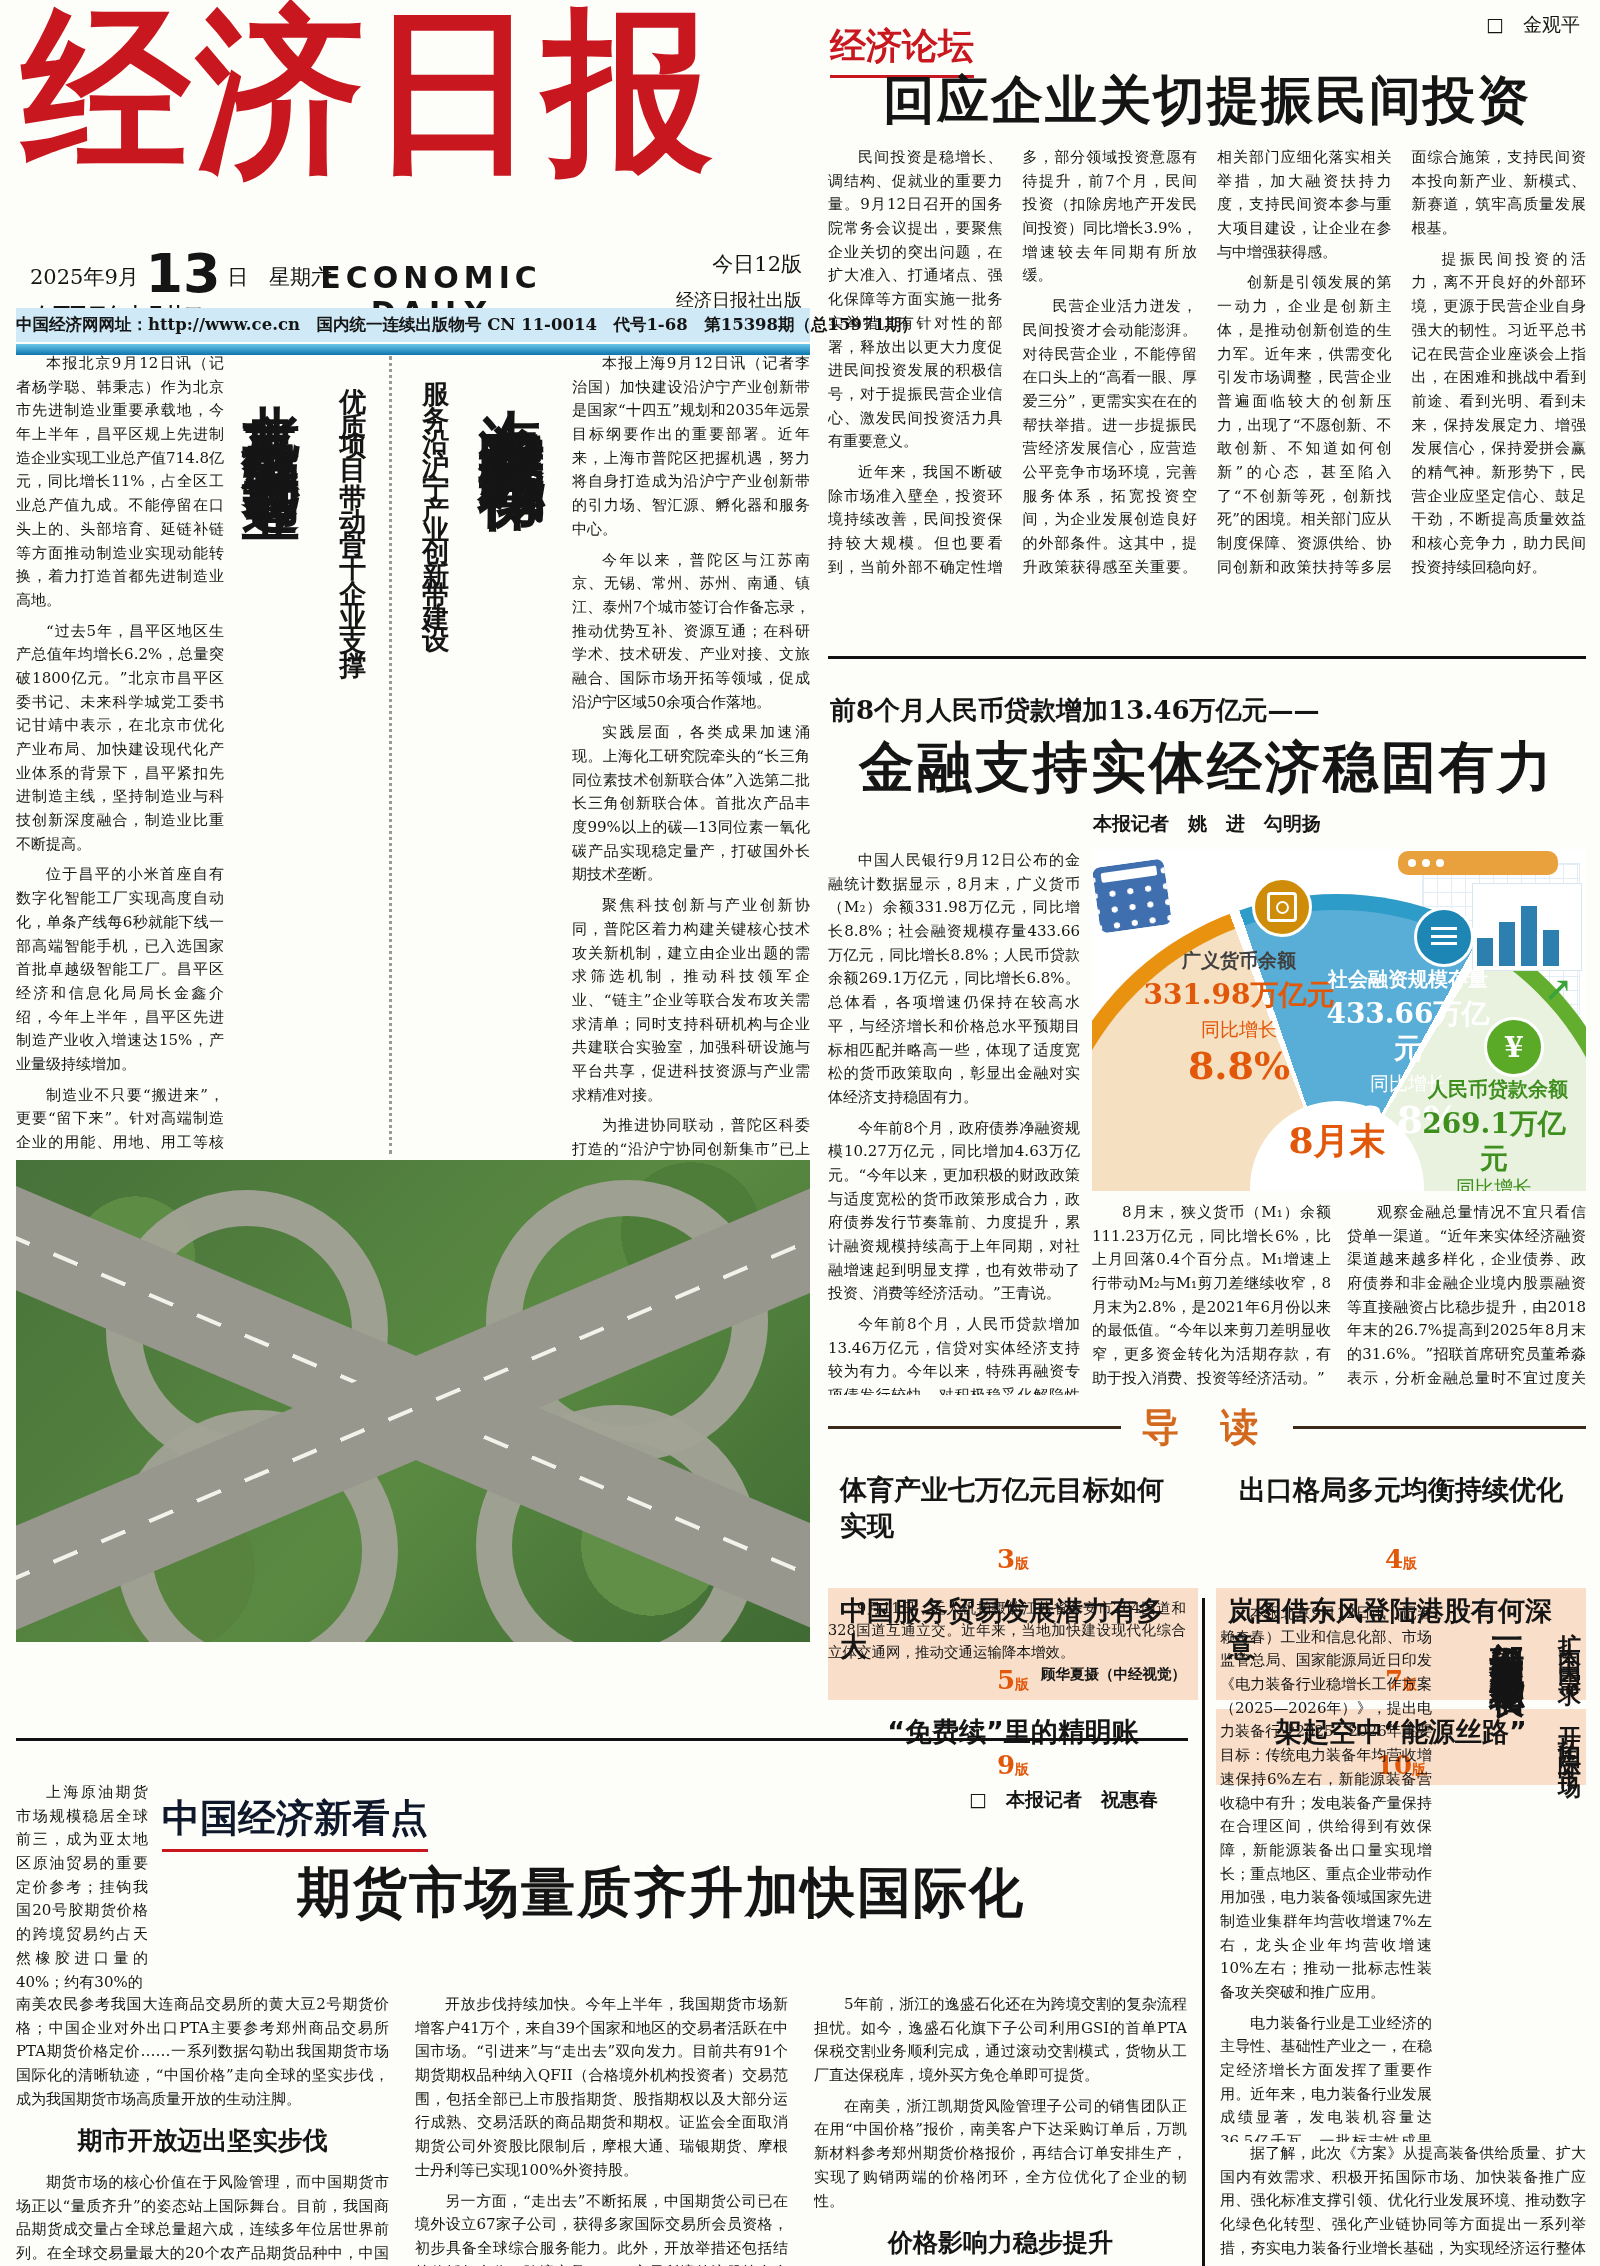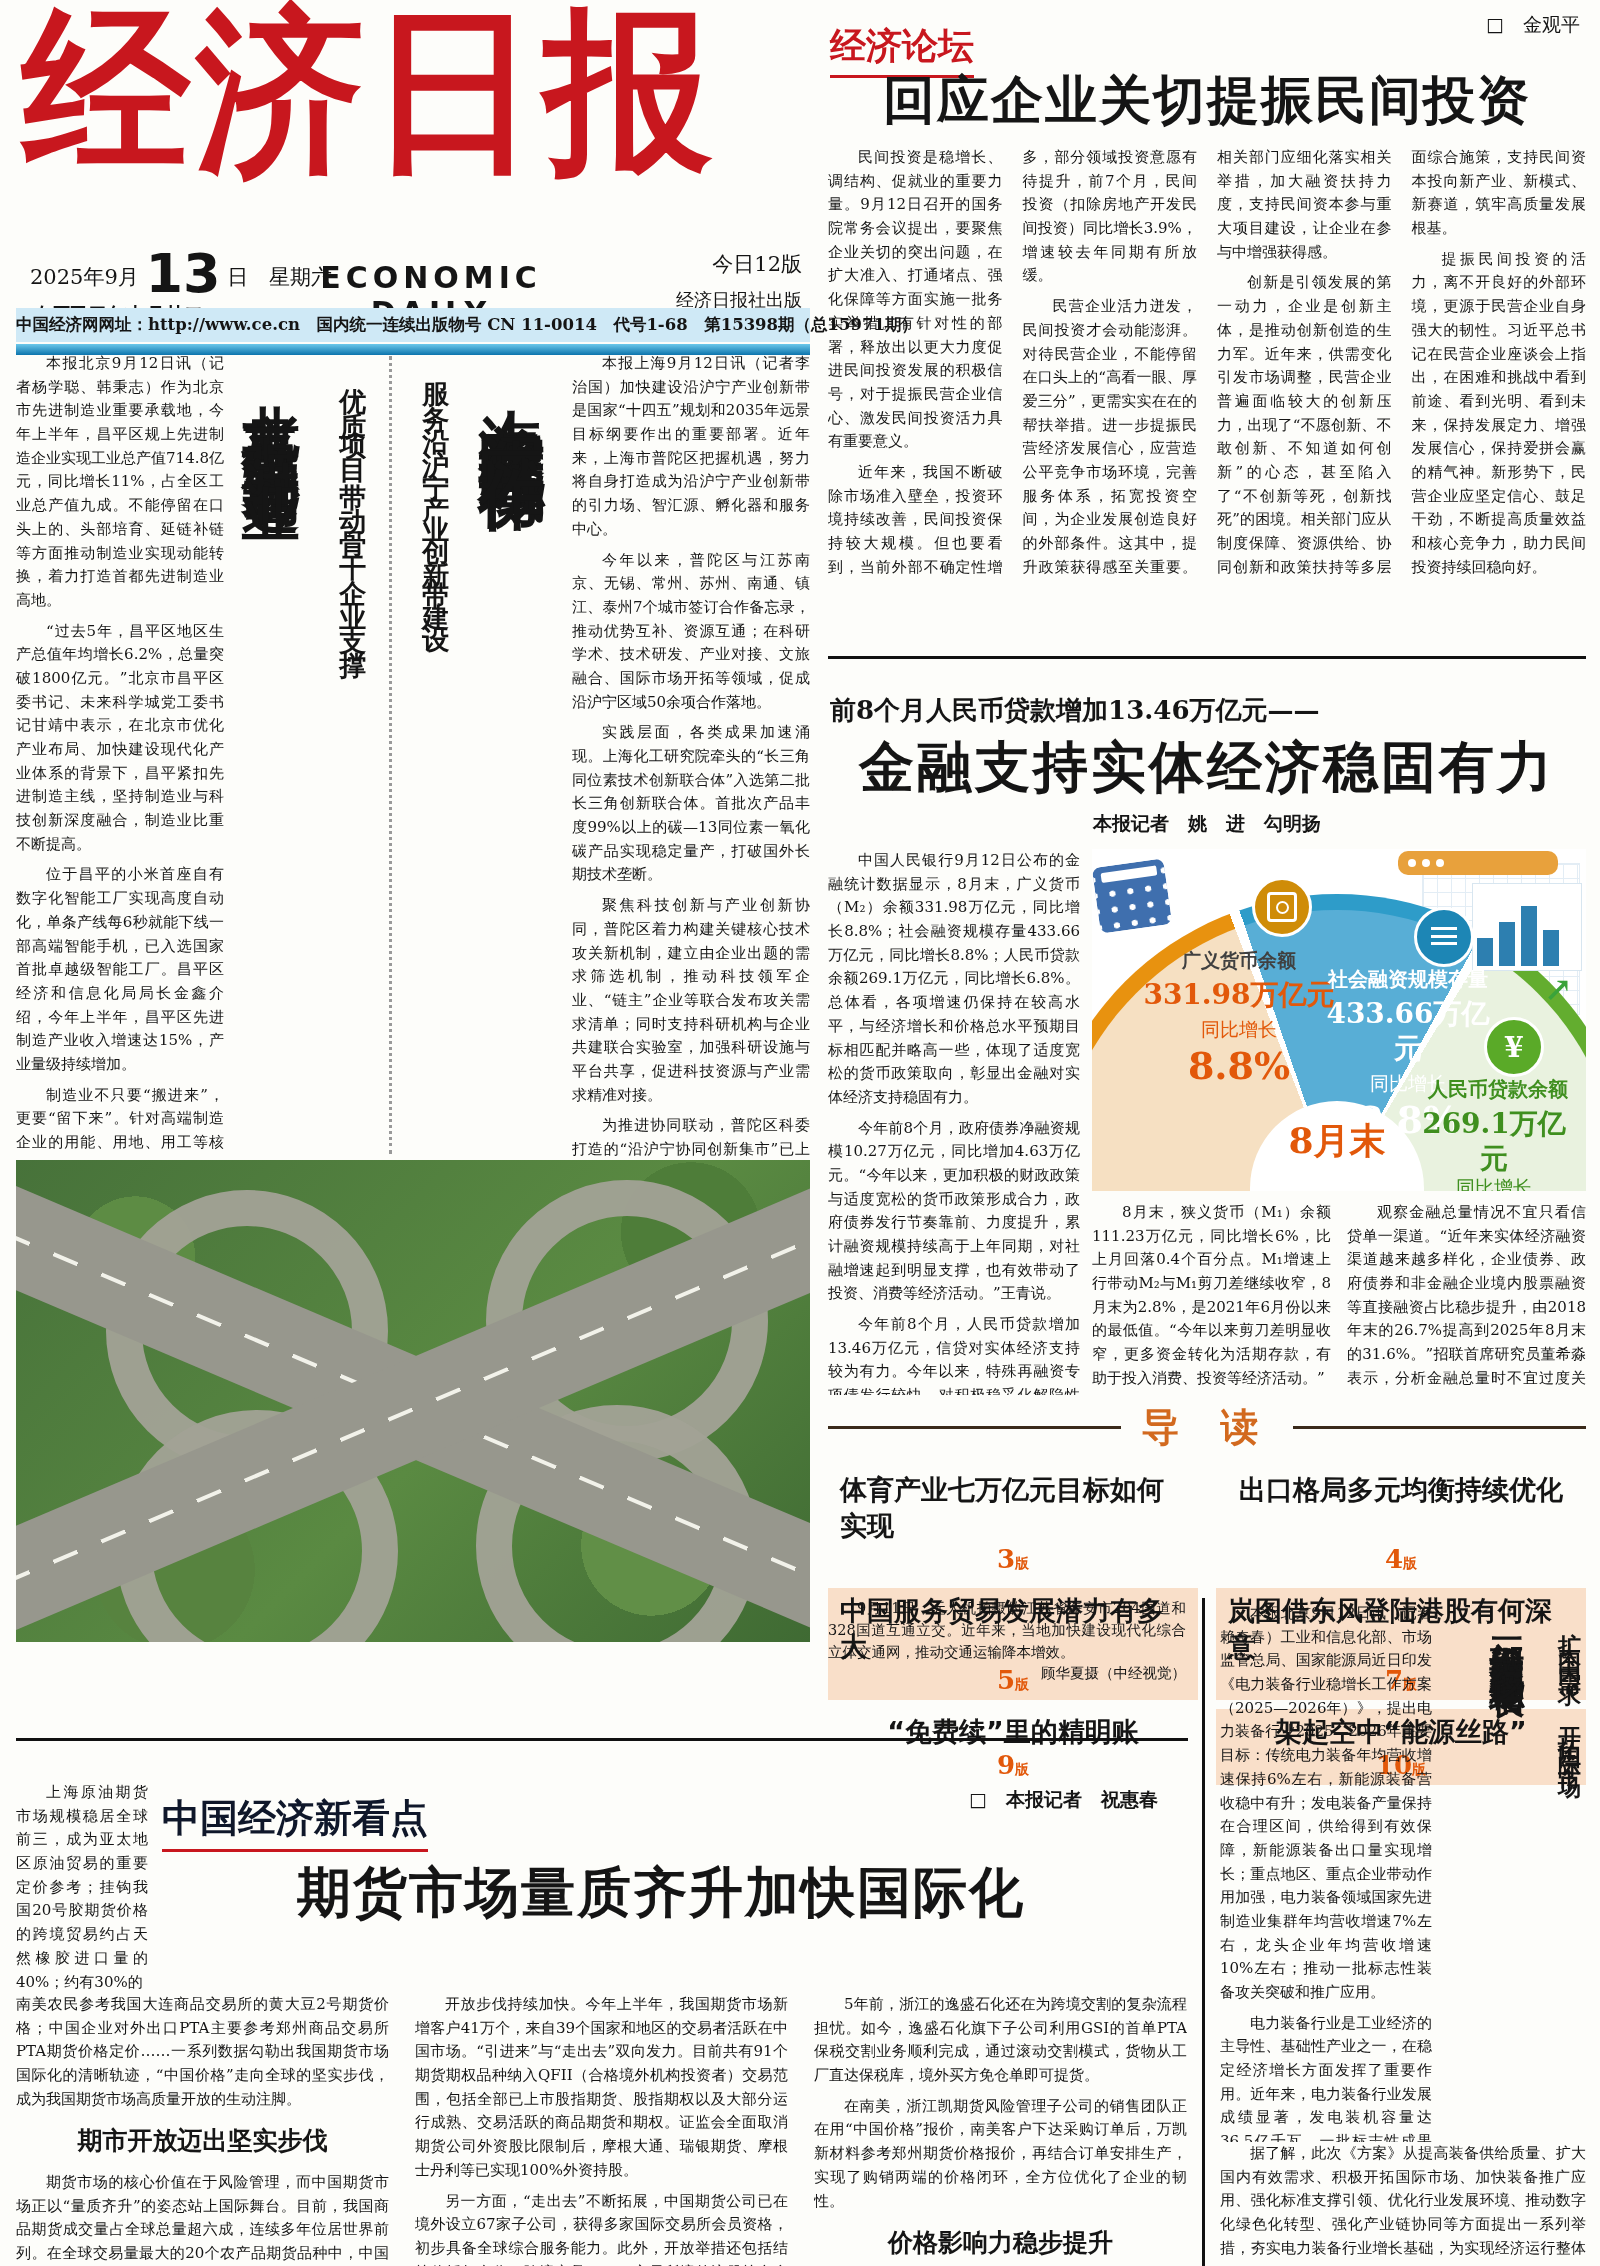--- a/index.html
+++ b/index.html
@@ -115,21 +115,21 @@
   #guide-title .gl{flex:1;height:3px;background:#3a2a1a;}
   #guide-title .gt{margin:0 20px;font-size:38px;font-weight:bold;color:#d2691e;letter-spacing:14px;}
   #guide-grid{display:grid;grid-template-columns:1fr 1fr;column-gap:18px;row-gap:9px;margin-top:14px;}
   .g-item{display:flex;justify-content:space-between;align-items:center;padding:5px 12px;flex-direction:column;}
   .g-item.hl{background:#f9dfc9;}
   .g-title{font-size:27px;font-weight:bold;font-family:"DejaVu Sans",sans-serif;}
   .g-page{color:#e2580a;font-weight:bold;font-size:26px;white-space:nowrap;}
   .g-page b{font-size:14px;font-weight:bold;}
   
   #caption{left:828px;top:1598px;width:358px;height:86px;font-size:14.5px;line-height:1.5;}
-  #caption .cred{text-align:right;text-indent:0;font-weight:normal;}
+  #caption .cred{text-align:right;text-indent:0;font-weight:bold;}
   
   #futures{left:16px;top:1738px;width:1172px;height:606px;border-top:3px solid #111;}
   #fut-intro-a{position:absolute;left:0;top:40px;width:132px;height:236px;}
   #fut-label{position:absolute;left:146px;top:52px;font-size:38px;font-weight:bold;color:#0f172a;
              border-bottom:3px solid #c8171e;padding-bottom:5px;}
   #fut-byline{position:absolute;right:30px;top:46px;font-size:19px;font-weight:bold;}
   #fut-head{position:absolute;left:140px;top:116px;width:1010px;text-align:center;font-size:54px;
             font-weight:bold;letter-spacing:2px;}
   #fut-cols{position:absolute;left:0;top:252px;width:1172px;height:352px;display:flex;gap:26px;}
   .fut-col{width:373px;height:352px;}

